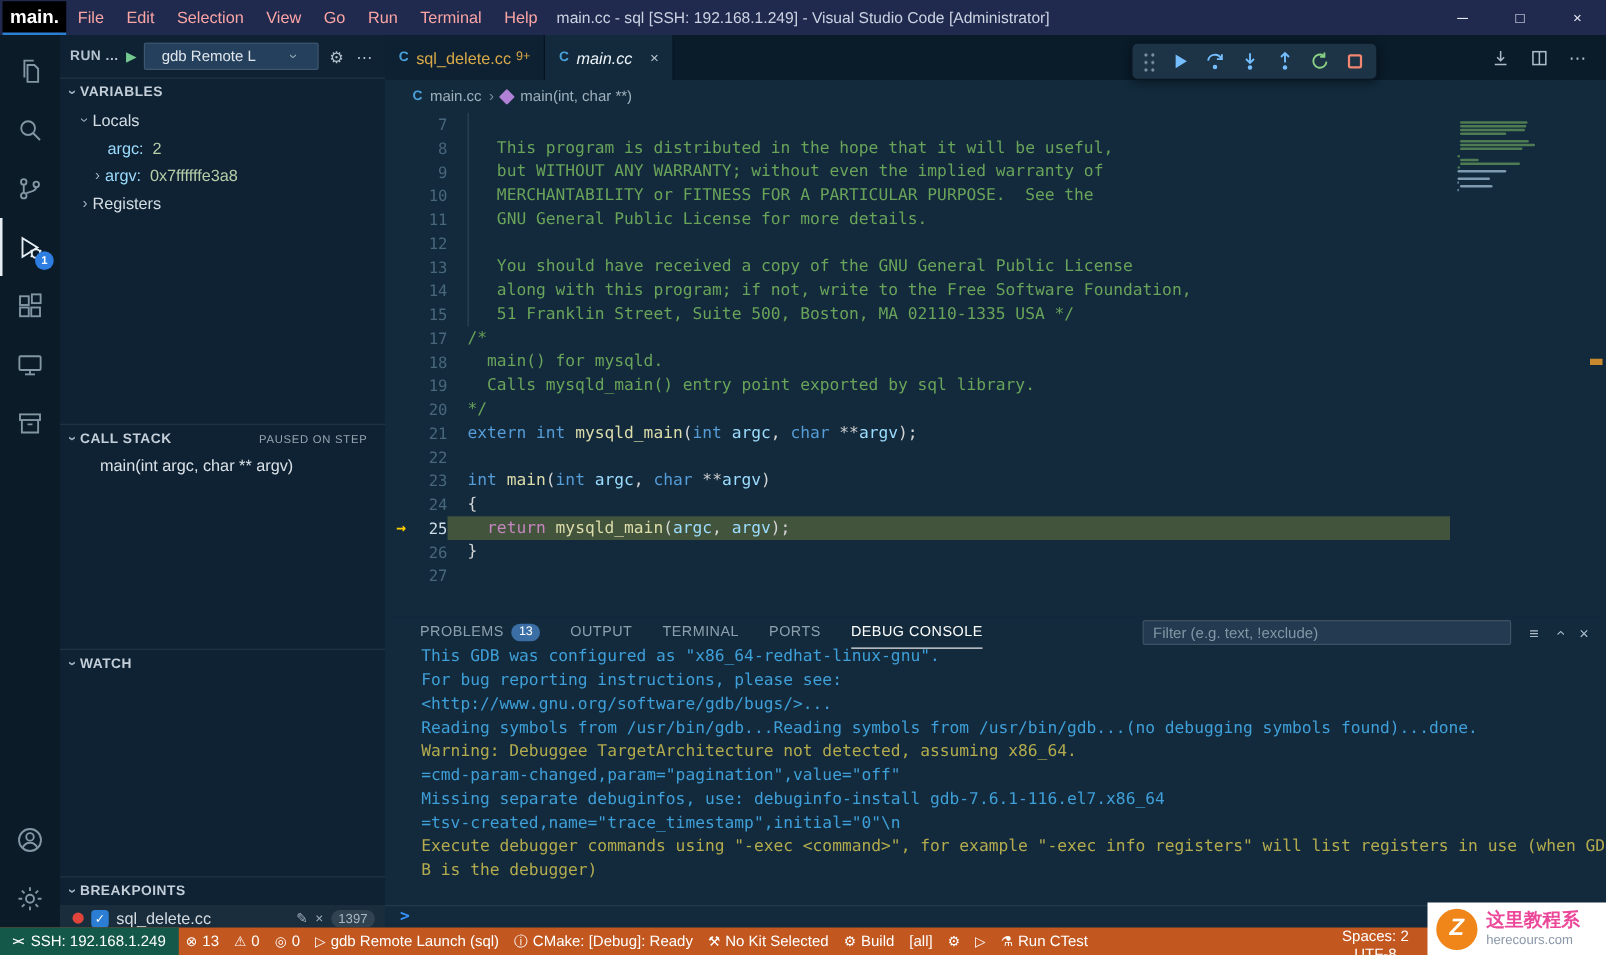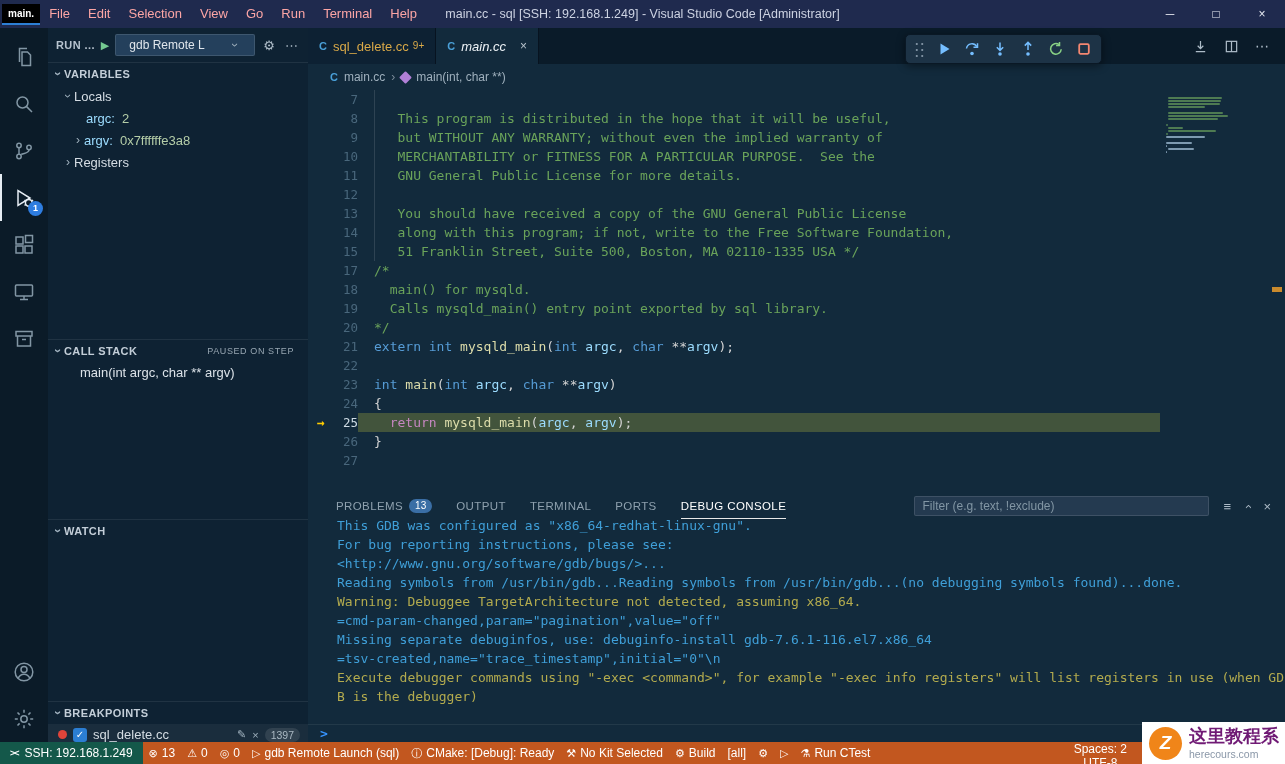--- a/index.html
+++ b/index.html
@@ -3,21 +3,21 @@
 <meta charset="utf-8">
 <style>
   * { margin:0; padding:0; box-sizing:border-box; }
   html,body { background:#000; }
   #app { position:relative; width:1285px; height:764px; overflow:hidden;
          background:#122a3c; color:#d5dde4;
          font-family:"Liberation Sans", sans-serif; font-size:13px; }
 
   
   .titlebar { position:relative; height:28px; background:#1f2a4e; display:flex; align-items:center; }
-  .app-badge { background:#000; color:#fff; font-size:10px; font-weight:bold;
+  .app-badge { background:#000; color:#fff; font-size:15px; font-weight:bold;
                padding:4px 6px; margin-left:2px; border-bottom:2px solid #2d7fd4;text-align:center; }
   .menubar { display:flex; align-items:center; height:100%; }
   .menu-item { padding:0 9px; color:#fca5a5; font-size:13px; line-height:28px; }
   .title-text { position:absolute; left:50%; transform:translateX(-50%); font-size:12.5px; color:#ccd2e2; white-space:nowrap; }
   .win-controls { margin-left:auto; display:flex; height:100%; }
   .win-btn { width:46px; text-align:center; line-height:28px; font-size:12px; color:#e7eaf2; }
 
   
   .main { display:flex; height:714px; }
 
@@ -138,21 +138,21 @@
   .sb-item { display:flex; align-items:center; gap:4px; padding:0 6px; height:100%; white-space:nowrap; }
   .sb-ic { font-size:11px; }
   .status-right { margin-left:auto; display:flex; align-items:center; height:100%; padding-right:152px;flex-direction:column; }
 
   
   .watermark { position:absolute; right:0; bottom:0; width:143px; height:42px; background:#fff; z-index:50;
                display:flex; align-items:center; gap:7px; padding:0 7px; }
   .wm-logo { width:33px; height:33px; border-radius:50%; background:#f08519; color:#fff; flex:none;
              display:flex; align-items:center; justify-content:center; font-weight:bold; font-size:19px; font-style:italic; }
   .wm-text { display:flex; flex-direction:column; line-height:1.2; }
-  .wm-cn { color:#701a75; font-weight:bold; font-size:18px; white-space:nowrap; }
+  .wm-cn { color:#ec4899; font-weight:bold; font-size:15px; white-space:nowrap; }
   .wm-url { color:#8a97a8; font-size:10.5px; }
 </style>
 </head>
 <body>
 
 <div id="app">
 
   <header class="titlebar">
     <span class="app-badge">main.</span>
     <nav class="menubar">

